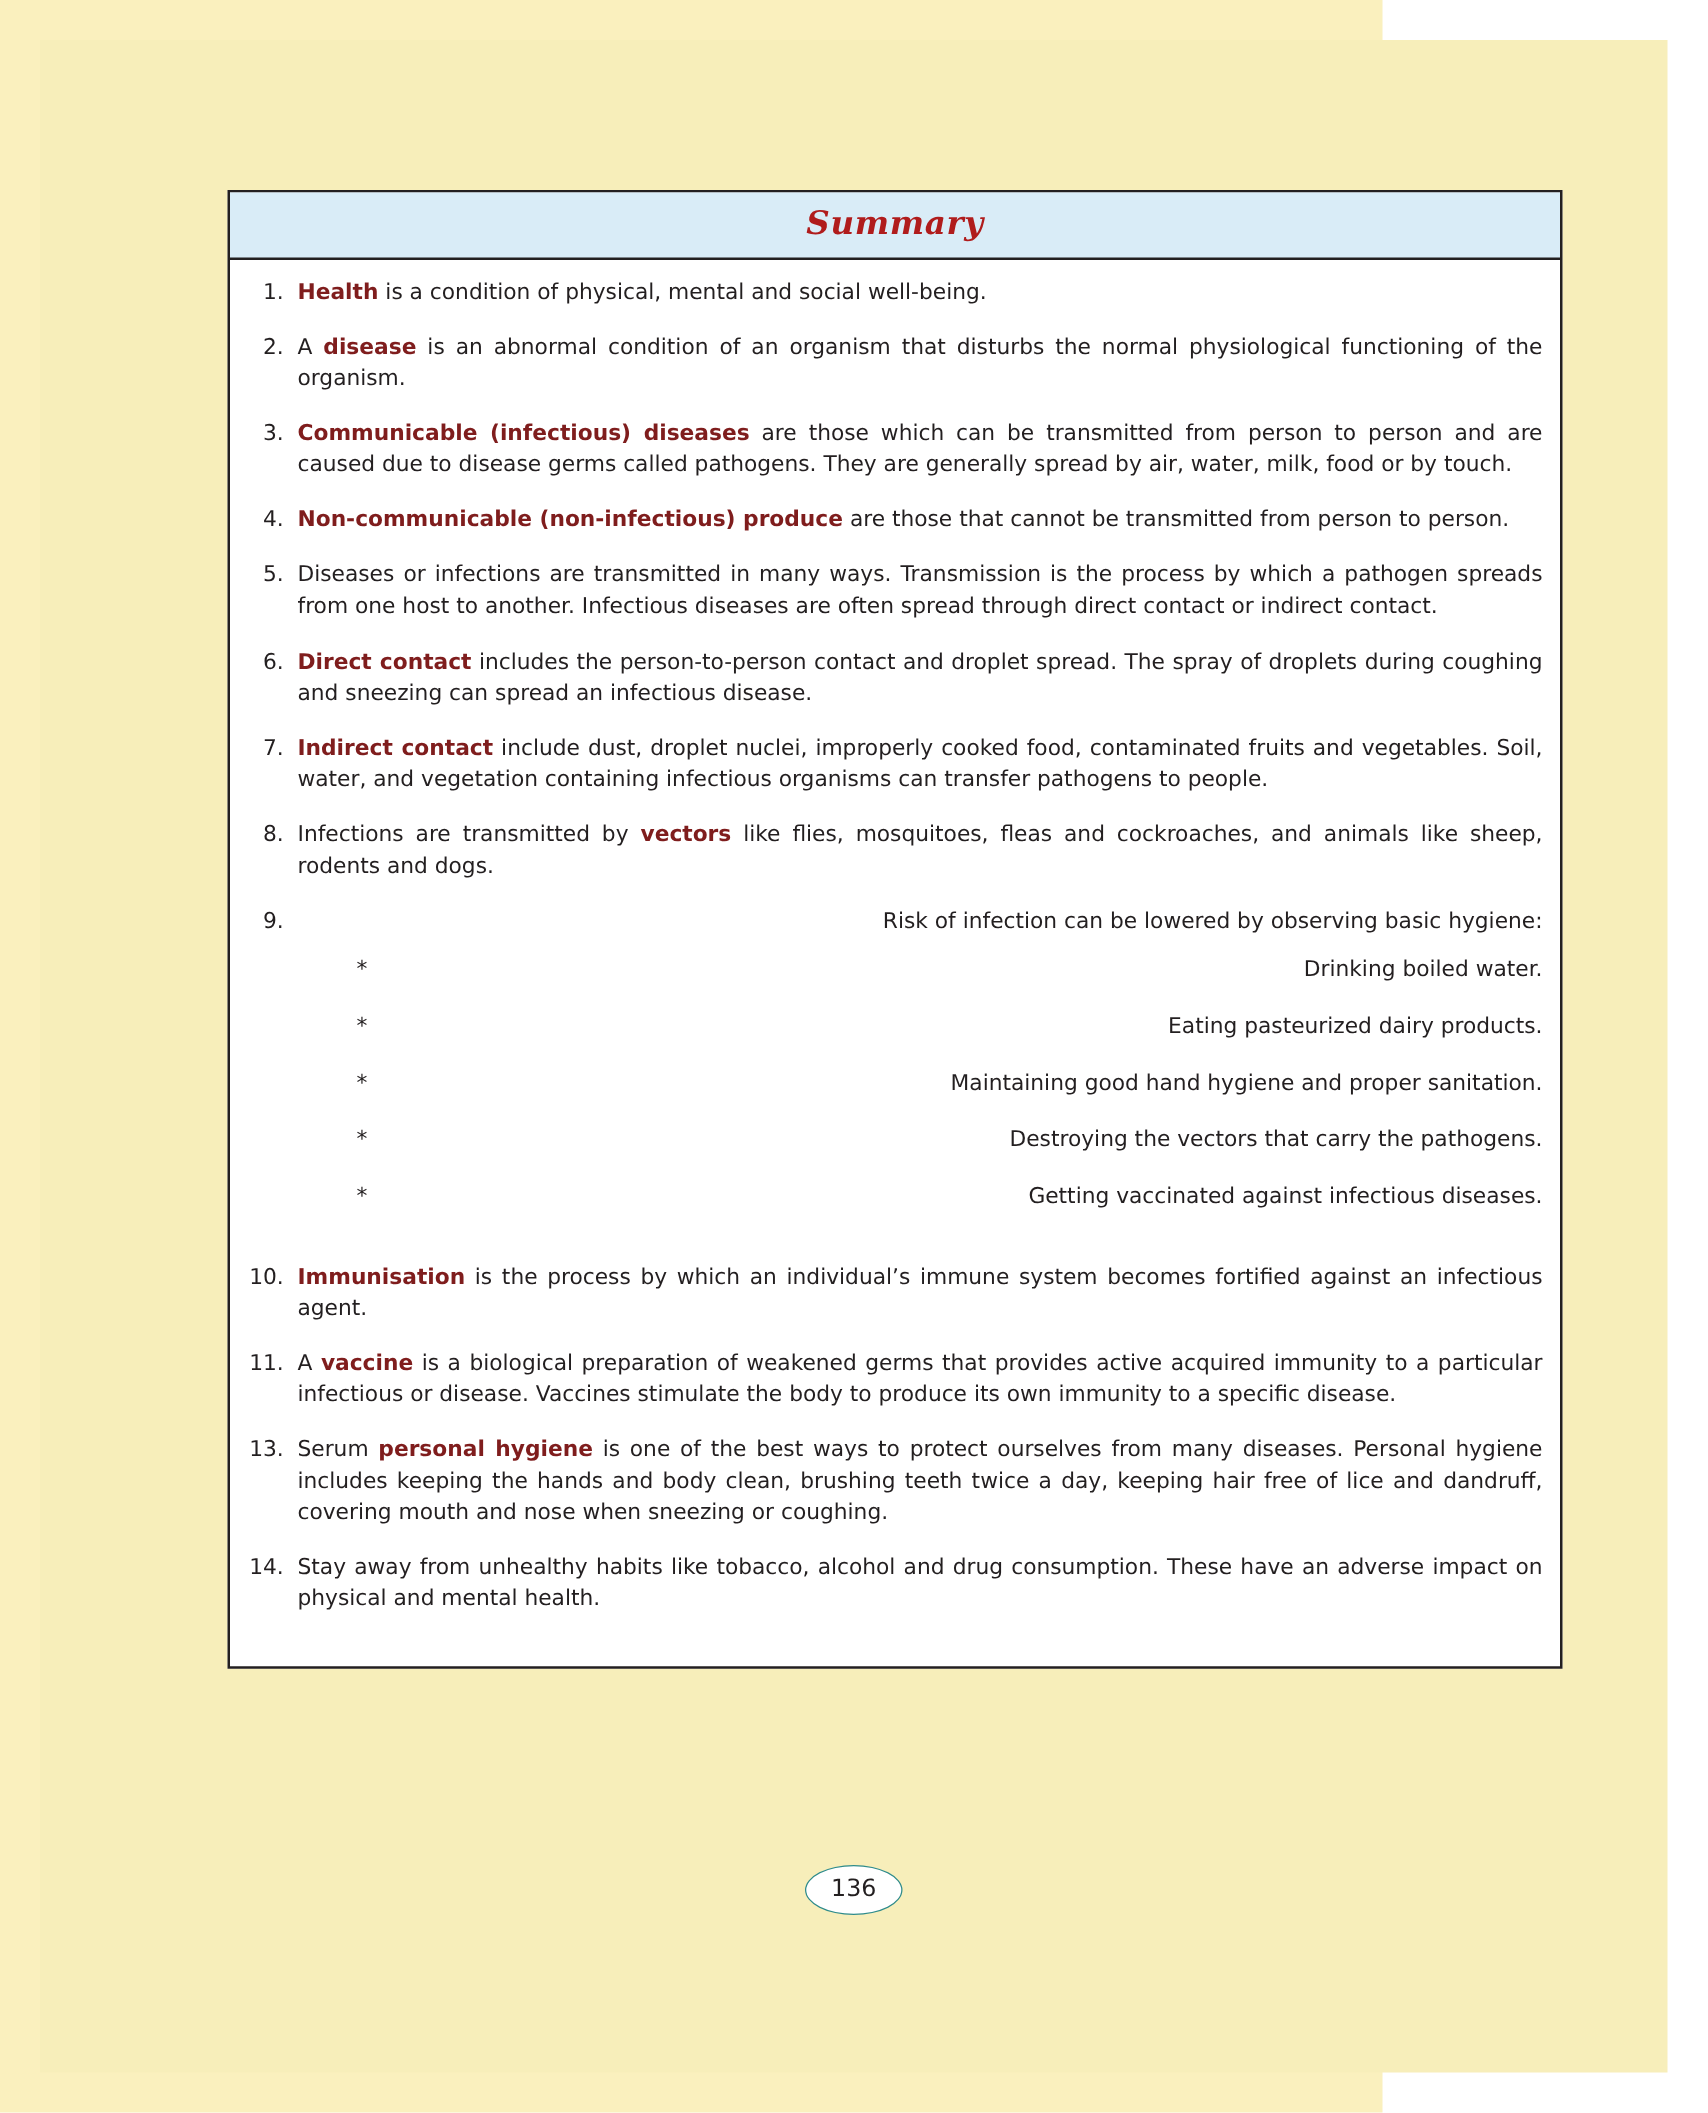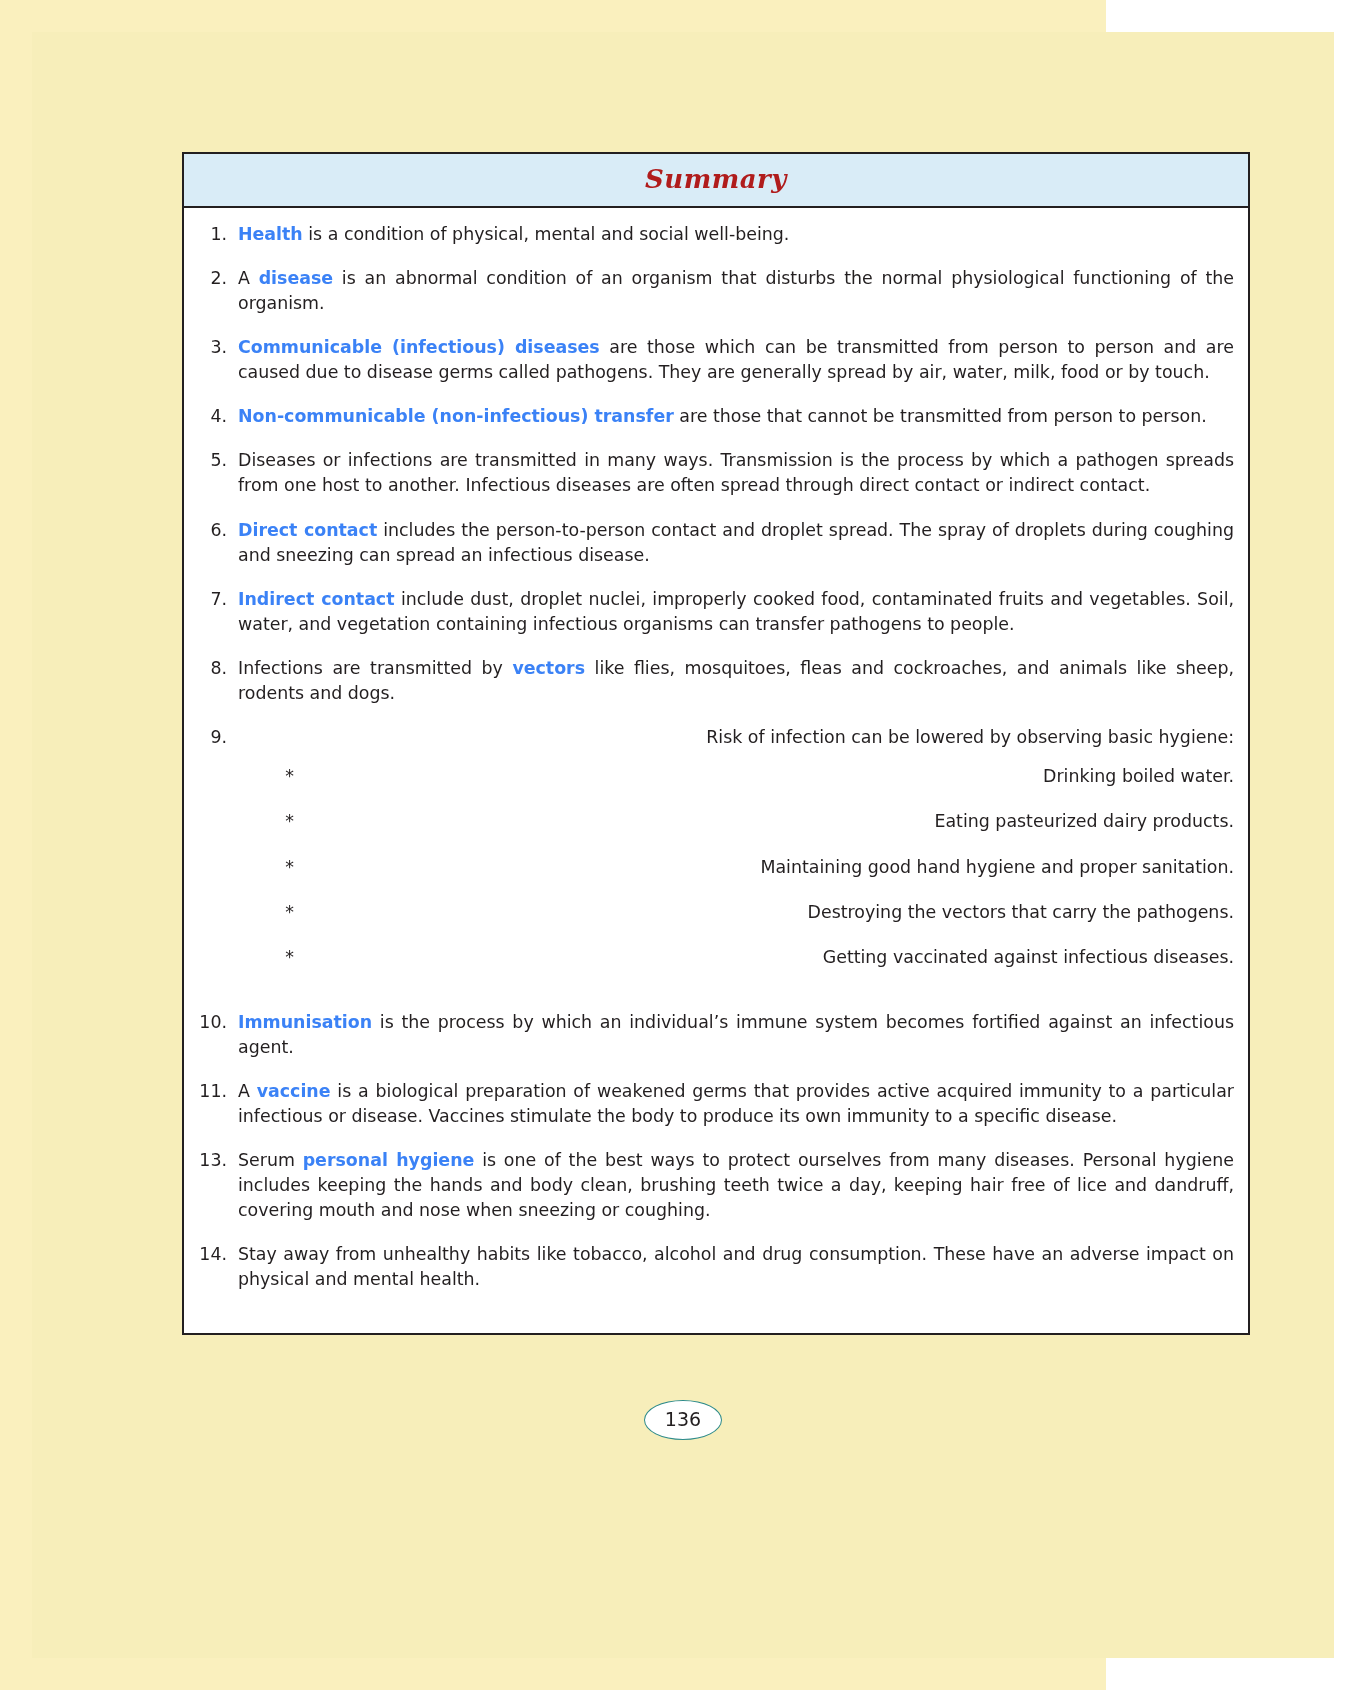--- a/index.html
+++ b/index.html
@@ -79,21 +79,21 @@
   }
   li.item .txt {
     flex: 1 1 auto;
     text-align: justify;
     text-justify: inter-word;
   }
   li.item.nojust .txt {
     text-align: right;
   }
   .kw {
-    color: #3b82f6;
+    color: #7f1d1d;
     font-weight: bold;
   }
   ul.sublist {
     list-style: none;
     margin: 14px 0 4px 0;
     padding: 0;
   }
   ul.sublist li {
     display: flex;
     align-items: flex-start;
@@ -107,21 +107,21 @@
     width: 56px;
     padding-left: 38px;
     box-sizing: border-box;
   }
   ul.sublist li .sub-txt {
     flex: 1 1 auto;
   }
   .page-number-wrap {
     position: absolute;
     left: 0;
-    top: 1368px;
+    top: 1460px;
     width: 1302px;
     text-align: center;
   }
   .page-number {
     display: inline-block;
     width: 76px;
     height: 38px;
     line-height: 37px;
     border: 1.6px solid #2e8b8b;
     border-radius: 50%;
@@ -150,21 +150,21 @@
             <li class="item">
               <span class="num">2.</span>
               <span class="txt"><span>A </span><span class="kw">disease</span><span> is an abnormal condition of an organism that disturbs the normal physiological functioning of the organism.</span></span>
             </li>
             <li class="item">
               <span class="num">3.</span>
               <span class="txt"><span class="kw">Communicable (infectious) diseases</span><span> are those which can be transmitted from person to person and are caused due to disease germs called pathogens. They are generally spread by air, water, milk, food or by touch.</span></span>
             </li>
             <li class="item">
               <span class="num">4.</span>
-              <span class="txt"><span class="kw">Non-communicable (non-infectious) transfer</span><span> are those that cannot be transmitted from person to person.</span></span>
+              <span class="txt"><span class="kw">Non-communicable (non-infectious) produce</span><span> are those that cannot be transmitted from person to person.</span></span>
             </li>
             <li class="item">
               <span class="num">5.</span>
               <span class="txt"><span>Diseases or infections are transmitted in many ways. Transmission is the process by which a pathogen spreads from one host to another. Infectious diseases are often spread through direct contact or indirect contact.</span></span>
             </li>
             <li class="item">
               <span class="num">6.</span>
               <span class="txt"><span class="kw">Direct contact</span><span> includes the person-to-person contact and droplet spread. The spray of droplets during coughing and sneezing can spread an infectious disease.</span></span>
             </li>
             <li class="item">

